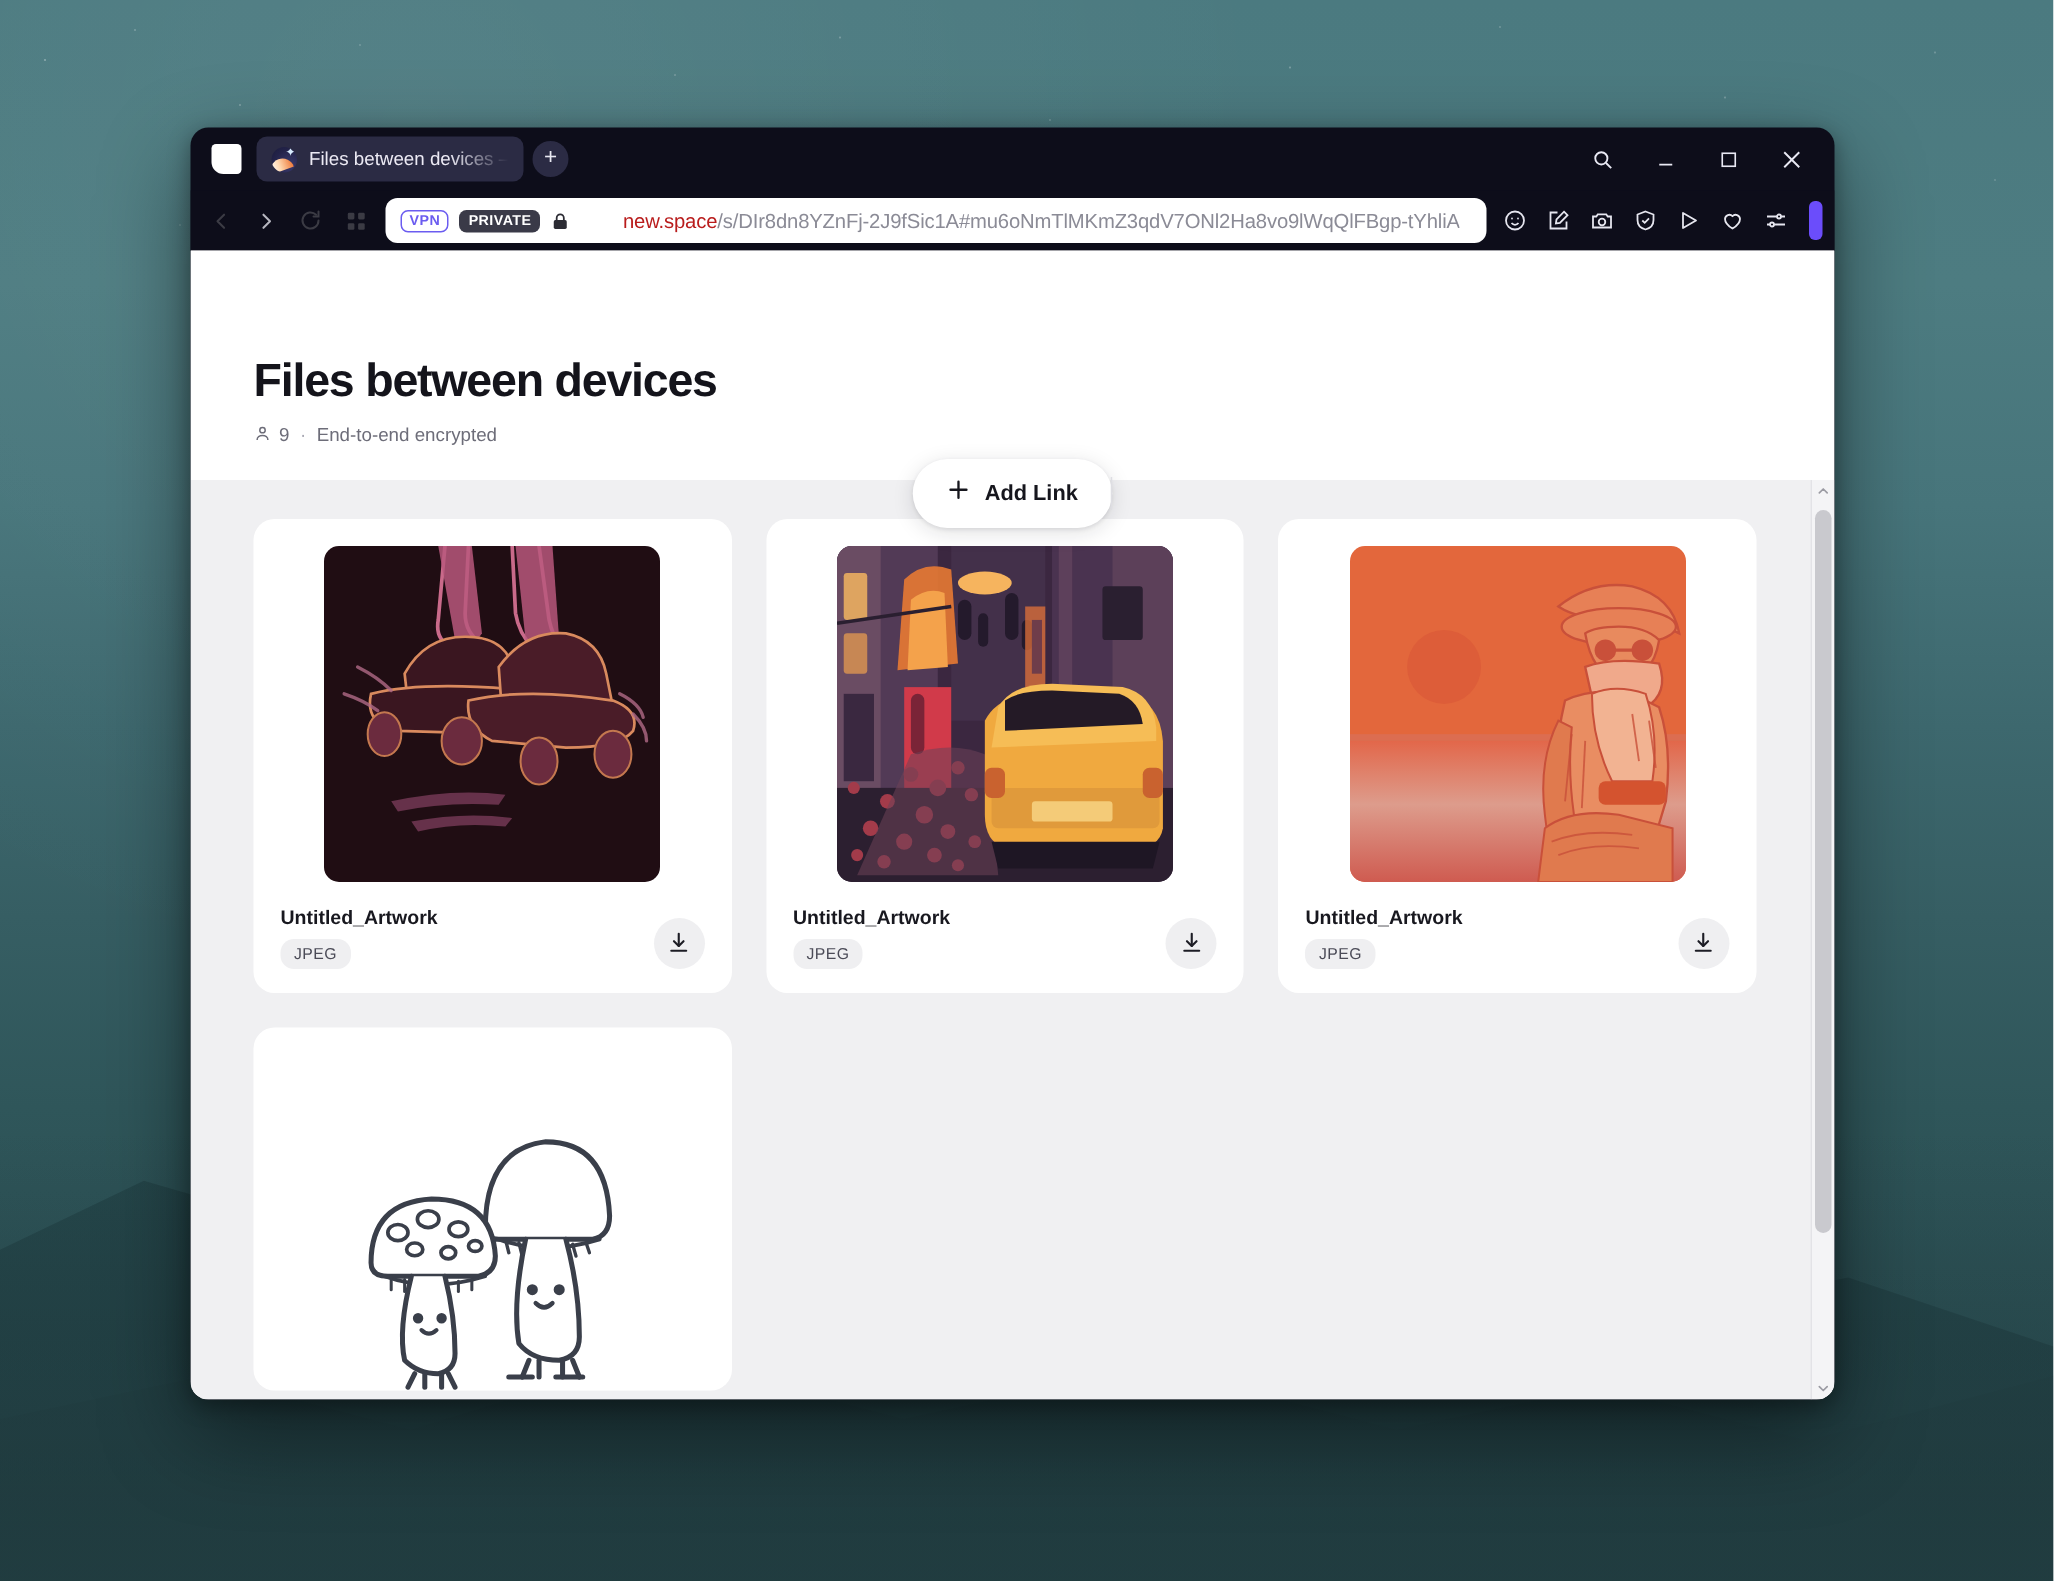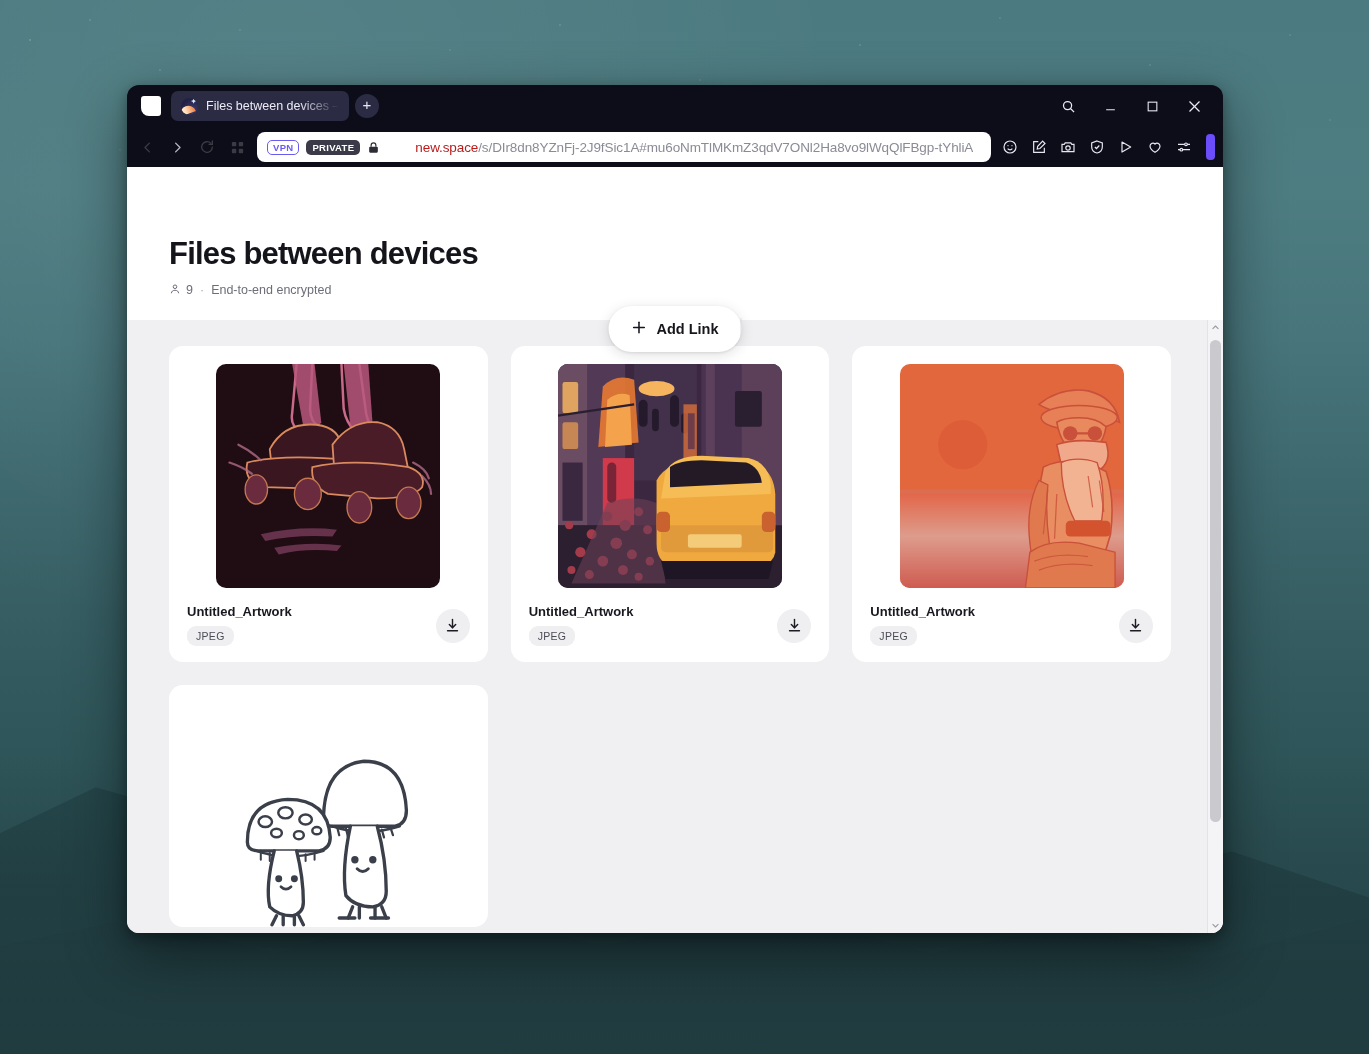--- a/index.html
+++ b/index.html
@@ -290,21 +290,21 @@
     display: flex; flex-direction: column;
   }
   .thumb {
     width: 224px; height: 224px;
     margin: 4px auto 0 auto;
     border-radius: 10px;
     overflow: hidden;
     position: relative;
   }
   .card-footer {
-    display: flex; align-items: center;
+    display: flex; align-items: flex-end;
     padding: 16px 4px 16px 4px;
   }
   .card-info { flex: 1; min-width: 0; }
   .file-name {
     font-size: 13px; font-weight: 700; color: #18181f;
     white-space: nowrap; overflow: hidden; text-overflow: ellipsis;
   }
   .file-type {
     display: inline-block;
     margin-top: 7px;

